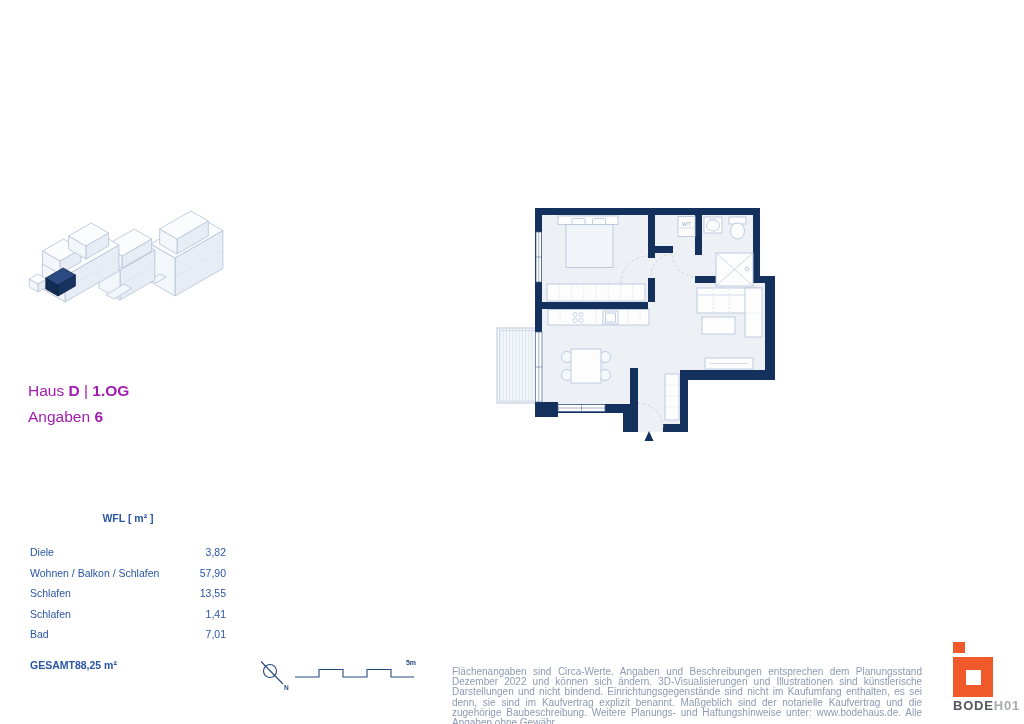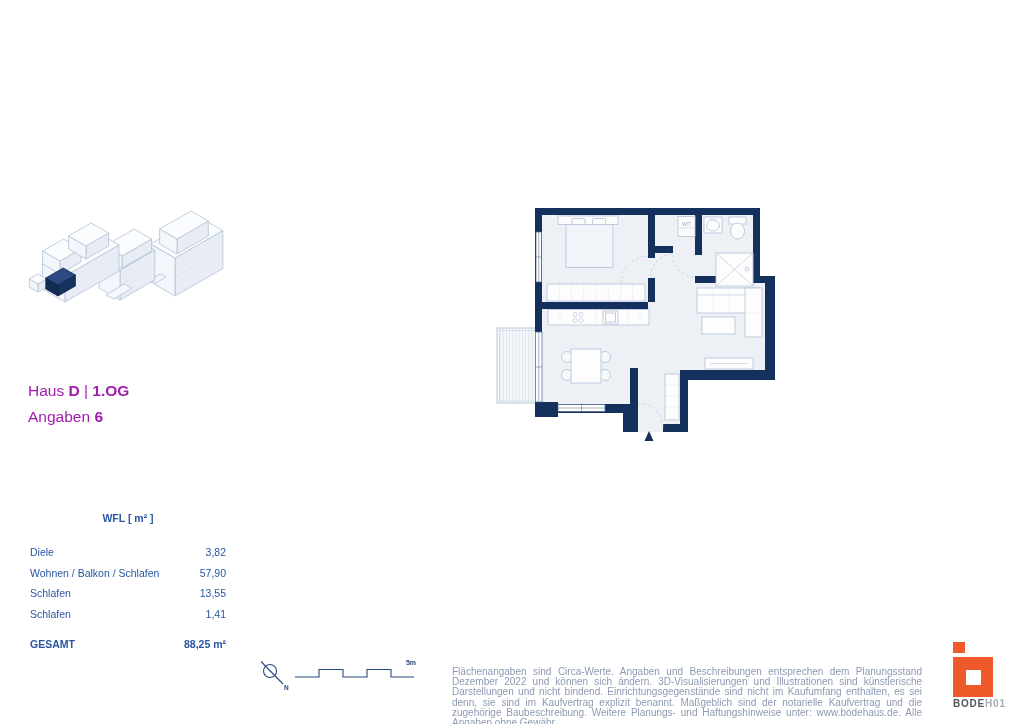--- a/index.html
+++ b/index.html
@@ -6,29 +6,29 @@
   #sheet{position:relative;width:1024px;height:724px;background:#ffffff;overflow:hidden;
          font-family:"Liberation Sans", sans-serif;}
   .abs{position:absolute;}
   
   #title-block{left:28px;top:378px;color:#a21caf;font-size:15.5px;line-height:26px;}
   #title-block .b{font-weight:bold;}
   
   #area-table{left:30px;top:512px;width:196px;color:#2a55a3;font-size:10.5px;}
   #area-table .hdr{text-align:center;font-weight:bold;height:34px;}
   #area-table .row{display:flex;justify-content:space-between;height:20.5px;}
-  #area-table .total{display:flex;justify-content:space-between;font-weight:bold;margin-top:10px;}
+  #area-table .total{display:flex;font-weight:bold;margin-top:10px;}
   
   #disclaimer{left:452px;top:667px;width:470px;font-size:10px;line-height:10.2px;
               color:#8d9ab3;text-align:justify;}
   
   #logo-small{left:953px;top:642px;width:12px;height:11px;background:#f05a2b;}
   #logo-big{left:953px;top:657px;width:40px;height:40px;background:#f05a2b;}
   #logo-hole{left:966px;top:670px;width:15px;height:15px;background:#ffffff;}
-  #logo-word{left:953px;top:698px;font-size:10px;font-weight:bold;letter-spacing:0.8px;color:#55565a;}
+  #logo-word{left:953px;top:698px;font-size:13px;font-weight:bold;letter-spacing:0.8px;color:#55565a;}
   #logo-word .lt{color:#a9abae;}
   svg{display:block;}
 </style>
 </head>
 <body>
 
 <div id="sheet">
 
   <svg class="abs" style="left:10px;top:180px;width:230px;height:140px" viewBox="10 180 230 140">
     <g stroke="#b4c2d6" stroke-width="0.8" stroke-linejoin="round">
@@ -244,20 +244,24 @@
       <span>57,90</span>
     </div>
     <div class="row">
       <span>Schlafen</span>
       <span>13,55</span>
     </div>
     <div class="row">
       <span>Schlafen</span>
       <span>1,41</span>
     </div>
+    <div class="row">
+      <span>Bad</span>
+      <span>7,01</span>
+    </div>
     <div class="total">
       <span>GESAMT</span>
       <span>88,25 m²</span>
     </div>
   </div>
 
   <svg class="abs" style="left:256px;top:650px;width:175px;height:45px" viewBox="256 650 175 45">
     <g stroke="#27497f" stroke-width="1.1" fill="none">
       <circle cx="270" cy="671" r="6.5"></circle>
       <line x1="261" y1="661.5" x2="283" y2="684"></line>

